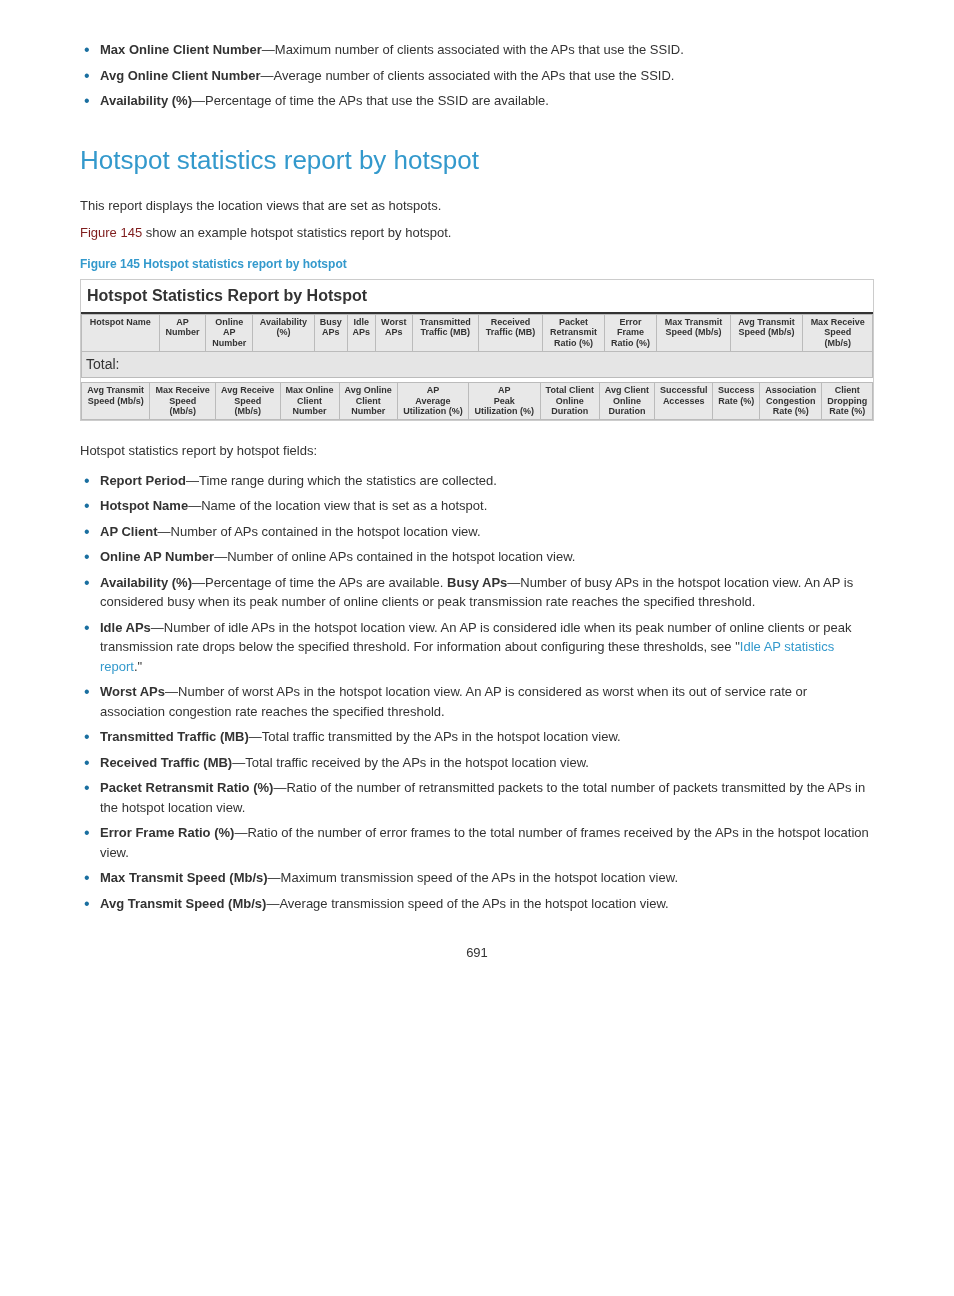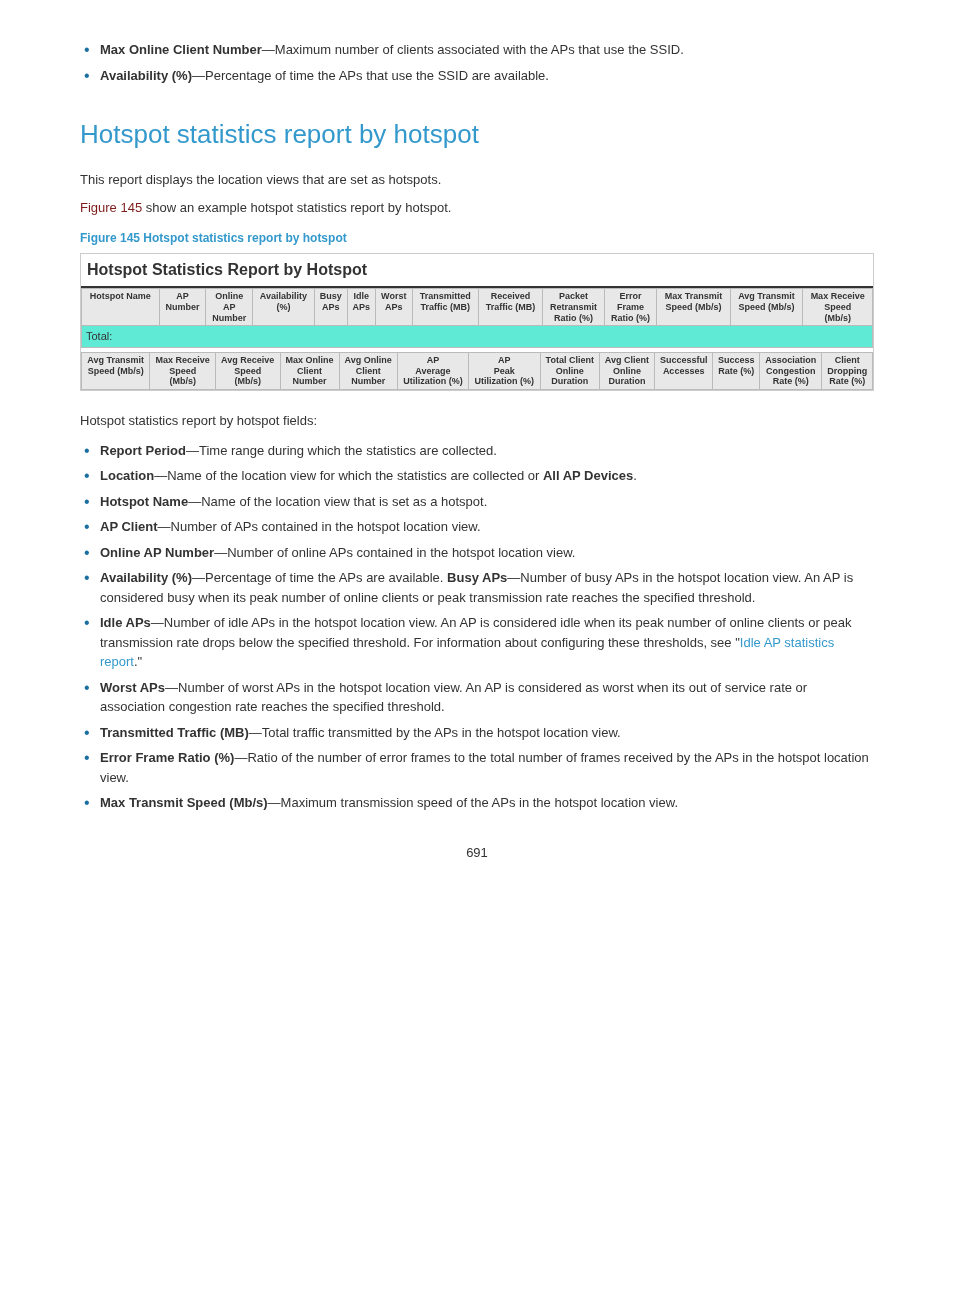--- a/index.html
+++ b/index.html
@@ -74,22 +74,22 @@
       vertical-align: top;
       line-height: 1.2;
     }
     .report-table td {
       border: 1px solid #bbb;
       padding: 2px 3px;
       text-align: center;
       vertical-align: top;
     }
     .total-row td {
-      background: #5eead4;
-      font-size: 11px;
+      background: #e5e5e5;
+      font-size: 14px;
     }
     .report-table-second {
       width: 100%;
       border-collapse: collapse;
       font-size: 9px;
     }
     .report-table-second th {
       background: #e8e8e8;
       border: 1px solid #bbb;
       padding: 2px 3px;
@@ -102,20 +102,23 @@
     b { font-weight: bold; }
     .link { color: #3399cc; text-decoration: none; }
     .page-number { text-align: center; margin-top: 30px; font-size: 13px; color: #333; }
   </style>
 </head>
 <body>
 
 <ul class="bullet-list">
   <li>
     <b>Max Online Client Number</b><span>—Maximum number of clients associated with the APs that use the SSID.</span>
+  </li>
+  <li>
+    <b>Avg Online Client Number</b><span>—Average number of clients associated with the APs that use the SSID.</span>
   </li>
   <li>
     <b>Availability (%)</b><span>—Percentage of time the APs that use the SSID are available.</span>
   </li>
 </ul>
 
 <h1 class="section-heading">Hotspot statistics report by hotspot</h1>
 
 <p class="body-text">This report displays the location views that are set as hotspots.</p>
 
@@ -175,23 +178,20 @@
   </table>
 </div>
 
 <p class="fields-heading">Hotspot statistics report by hotspot fields:</p>
 
 <ul class="bullet-list">
   <li>
     <b>Report Period</b><span>—Time range during which the statistics are collected.</span>
   </li>
   <li>
-    <b>Location</b><span>—Name of the location view for which the statistics are collected or </span><b>All AP Devices</b><span>.</span>
-  </li>
-  <li>
     <b>Hotspot Name</b><span>—Name of the location view that is set as a hotspot.</span>
   </li>
   <li>
     <b>AP Client</b><span>—Number of APs contained in the hotspot location view.</span>
   </li>
   <li>
     <b>Online AP Number</b><span>—Number of online APs contained in the hotspot location view.</span>
   </li>
   <li>
     <b>Availability (%)</b><span>—Percentage of time the APs are available. </span><b>Busy APs</b><span>—Number of busy APs in the hotspot location view. An AP is considered busy when its peak number of online clients or peak transmission rate reaches the specified threshold.</span>
@@ -199,20 +199,29 @@
   <li>
     <b>Idle APs</b><span>—Number of idle APs in the hotspot location view. An AP is considered idle when its peak number of online clients or peak transmission rate drops below the specified threshold. For information about configuring these thresholds, see "</span><a class="link">Idle AP statistics report</a><span>."</span>
   </li>
   <li>
     <b>Worst APs</b><span>—Number of worst APs in the hotspot location view. An AP is considered as worst when its out of service rate or association congestion rate reaches the specified threshold.</span>
   </li>
   <li>
     <b>Transmitted Traffic (MB)</b><span>—Total traffic transmitted by the APs in the hotspot location view.</span>
   </li>
   <li>
+    <b>Received Traffic (MB)</b><span>—Total traffic received by the APs in the hotspot location view.</span>
+  </li>
+  <li>
+    <b>Packet Retransmit Ratio (%)</b><span>—Ratio of the number of retransmitted packets to the total number of packets transmitted by the APs in the hotspot location view.</span>
+  </li>
+  <li>
     <b>Error Frame Ratio (%)</b><span>—Ratio of the number of error frames to the total number of frames received by the APs in the hotspot location view.</span>
   </li>
   <li>
     <b>Max Transmit Speed (Mb/s)</b><span>—Maximum transmission speed of the APs in the hotspot location view.</span>
   </li>
+  <li>
+    <b>Avg Transmit Speed (Mb/s)</b><span>—Average transmission speed of the APs in the hotspot location view.</span>
+  </li>
 </ul>
 
 <div class="page-number">691</div>
 
 </body></html>

